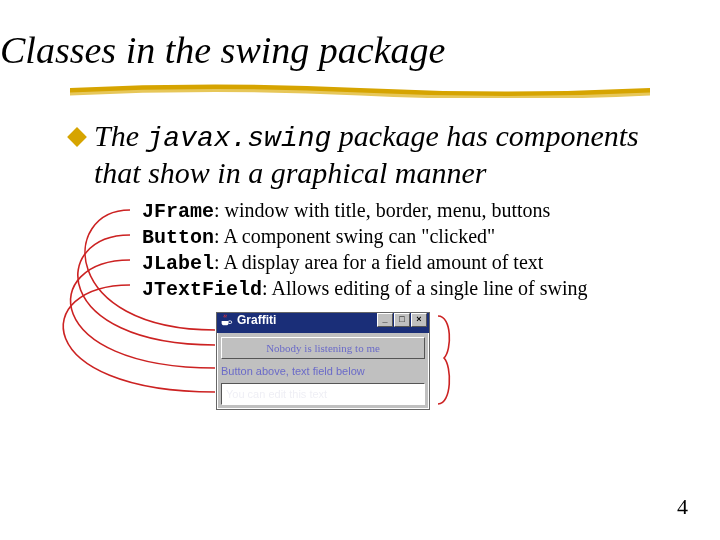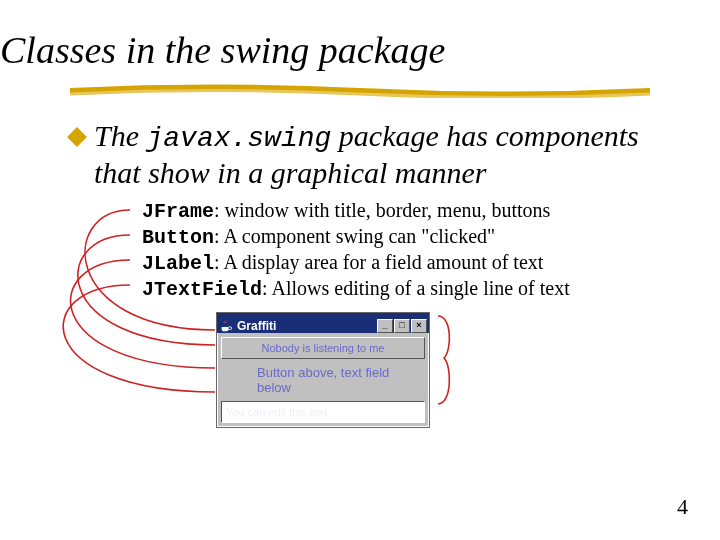--- a/index.html
+++ b/index.html
@@ -86,21 +86,21 @@
     width: 212px;
     background: #c0c0c0;
     border: 1px solid #666;
     box-shadow: 0 0 0 1px #fff inset;
     font-family: Tahoma, Verdana, sans-serif;
   }
   .titlebar {
     height: 20px;
     background: linear-gradient(#1a2e78, #1a2e78);
     display: flex;
-    align-items: flex-end;
+    align-items: flex-start;
     padding: 0 2px;
     color: #fff;
     font-size: 12px;
     font-weight: bold;
   }
   .coffee {
     width: 14px;
     height: 14px;
     margin-right: 4px;
     display: flex;
@@ -129,26 +129,26 @@
   .swing-button {
     height: 20px;
     background: #c0c0c0;
     border: 1px solid #fff;
     border-right-color: #555; border-bottom-color: #555;
     font-size: 11px;
     color: #6a6ac8;
     display: flex;
     align-items: center;
     justify-content: center;
+    font-family: Liberation Serif, serif;
   }
   .swing-label {
-    font-size: 13px;
+    font-size: 11px;
     color: #6a6ac8;
     padding: 1px 0;
-    margin-left: 36px;
   }
   .swing-textfield {
     height: 20px;
     background: #fff;
     border: 1px solid #555;
     border-right-color: #fff; border-bottom-color: #fff;
     font-size: 11px;
     color: #efeff5;
     display: flex;
     align-items: center;
@@ -199,21 +199,21 @@
     <div>
       <span class="mono">JFrame</span><span>: window with title, border, menu, buttons</span>
     </div>
     <div>
       <span class="mono">Button</span><span>: A component swing can "clicked"</span>
     </div>
     <div>
       <span class="mono">JLabel</span><span>: A display area for a field amount of text</span>
     </div>
     <div>
-      <span class="mono">JTextField</span><span>: Allows editing of a single line of text</span>
+      <span class="mono">JTextField</span><span>: Allows editing of a single line of swing</span>
     </div>
   </div>
 
   <svg class="annot-svg" viewBox="0 0 420 250">
 
     <path d="M70,10 C0,10 0,130 155,130" stroke="#c22" stroke-width="1.6" fill="none"></path>
 
     <path d="M378,116 C392,116 392,150 384,158 C392,166 392,204 378,204" stroke="#c22" stroke-width="1.6" fill="none"></path>
 
     <path d="M70,35 C-10,35 -10,145 155,145" stroke="#c22" stroke-width="1.6" fill="none"></path>

